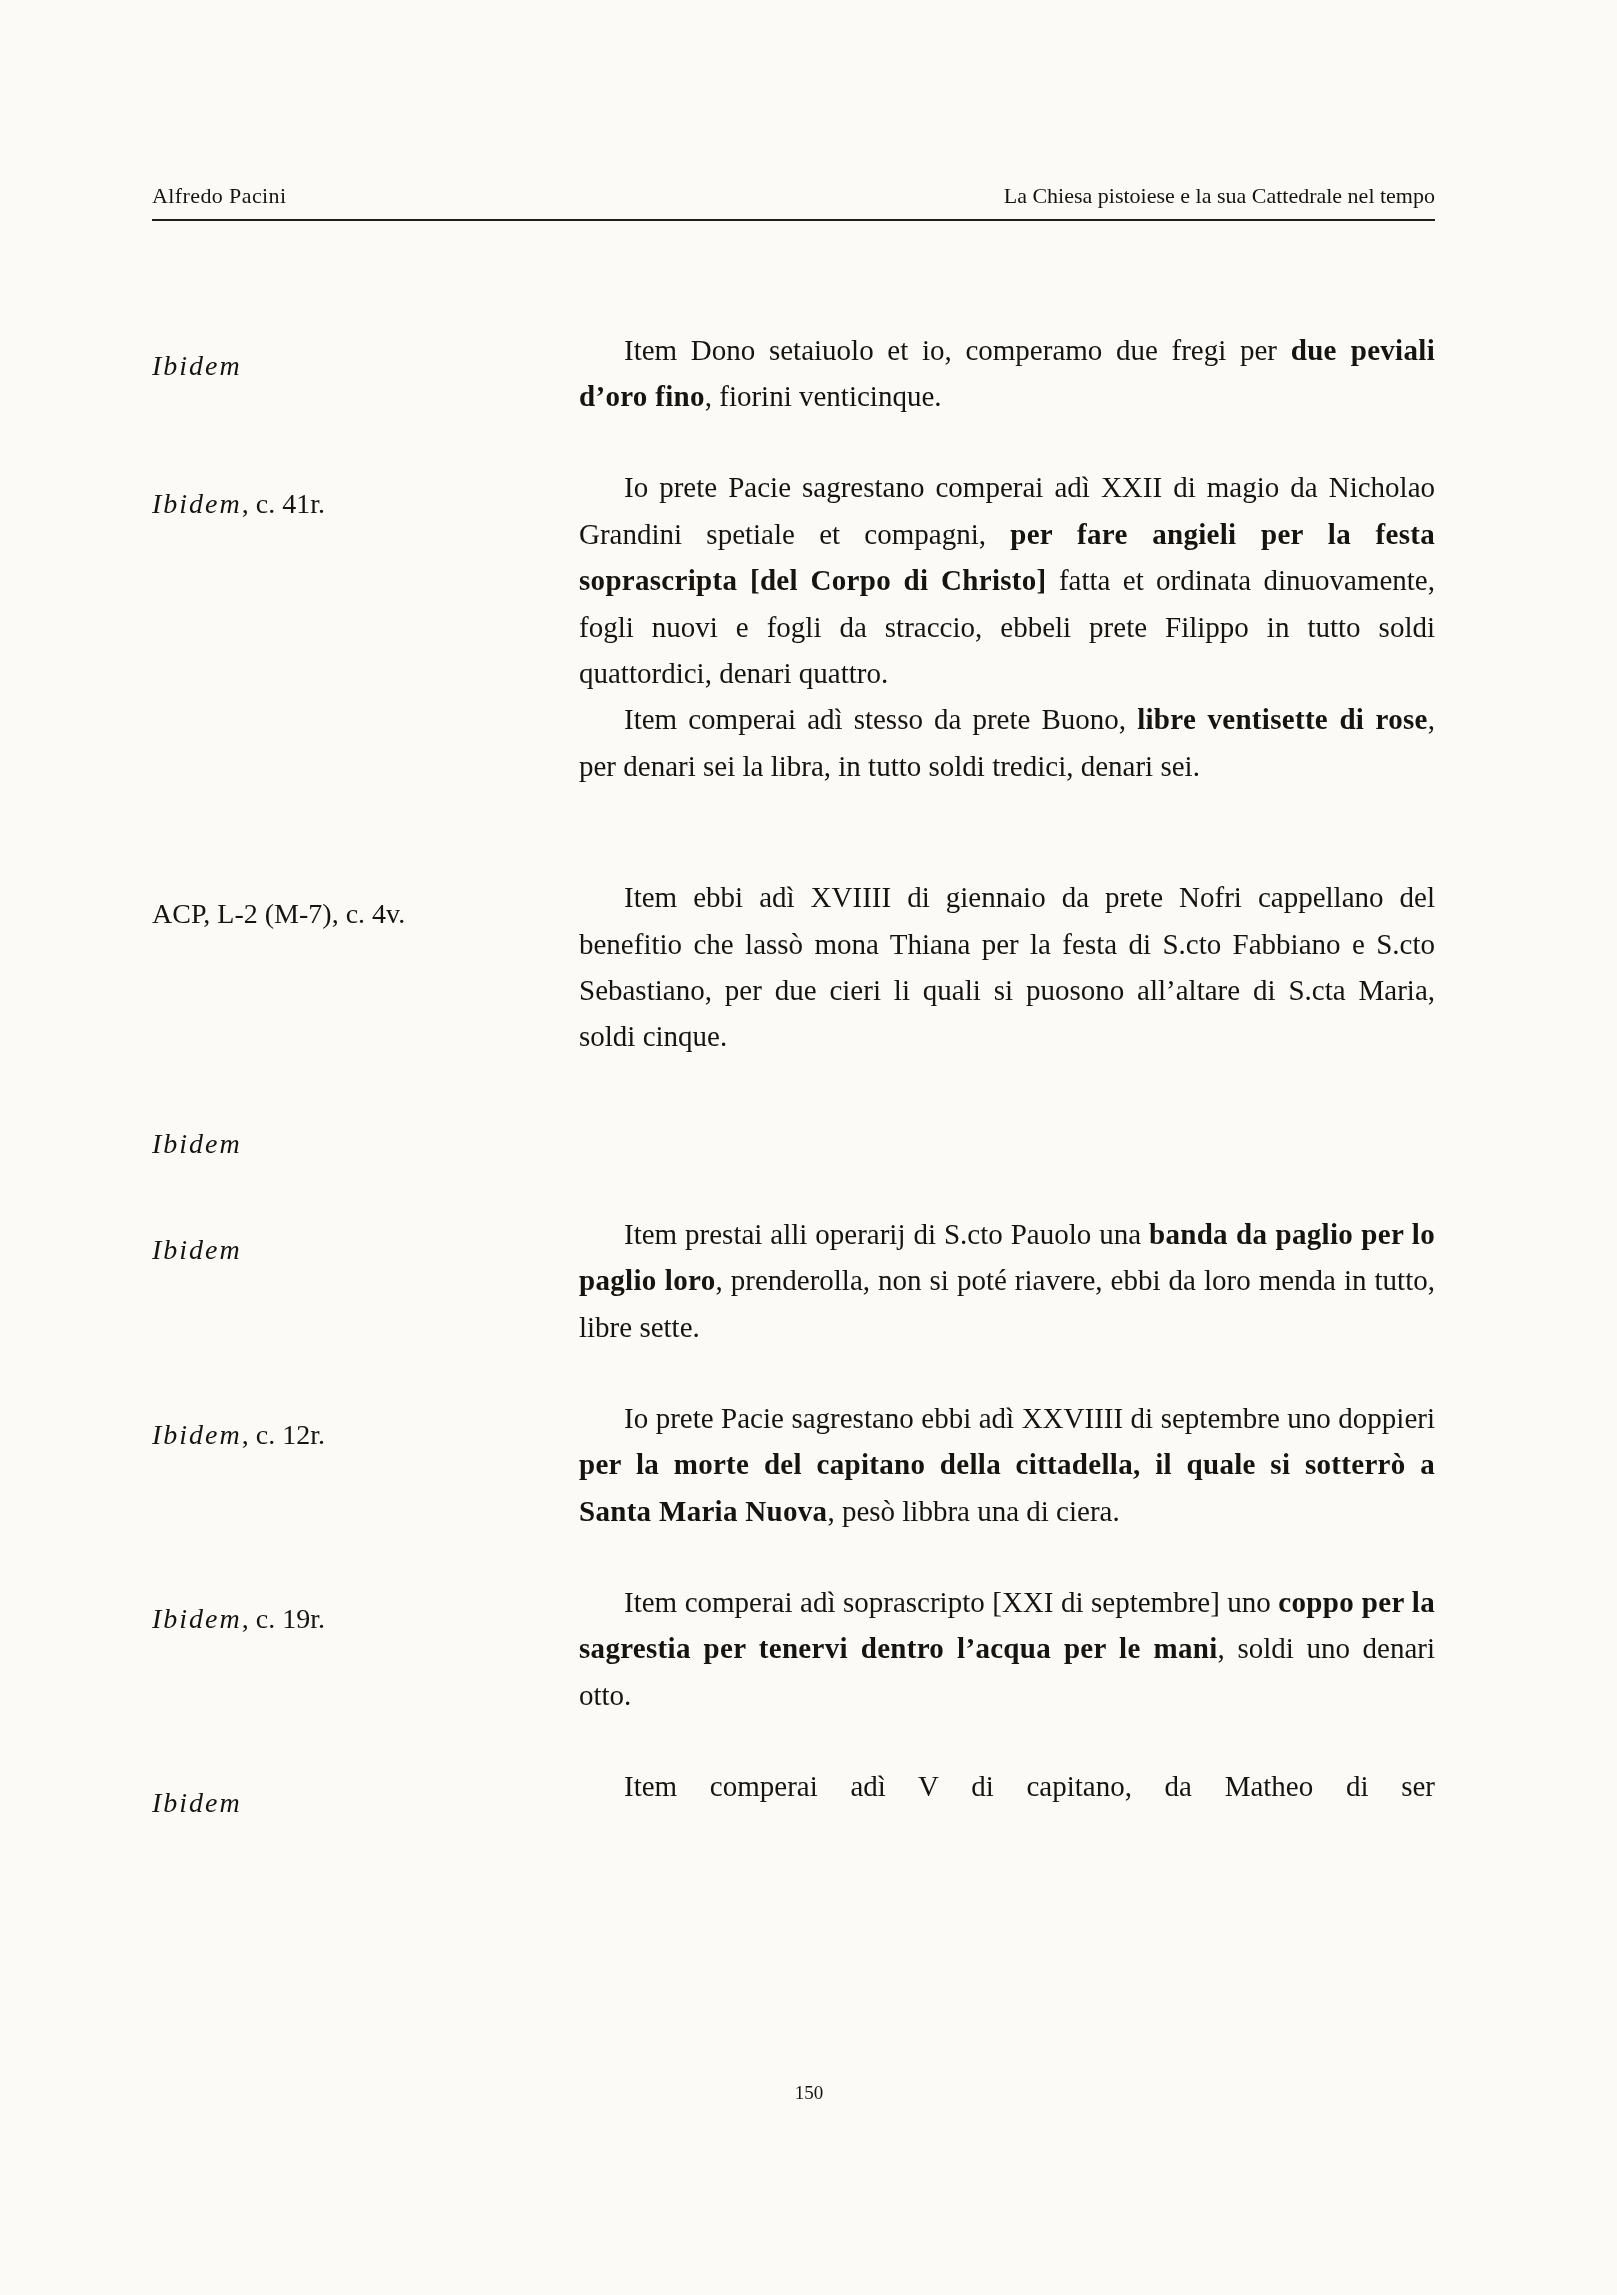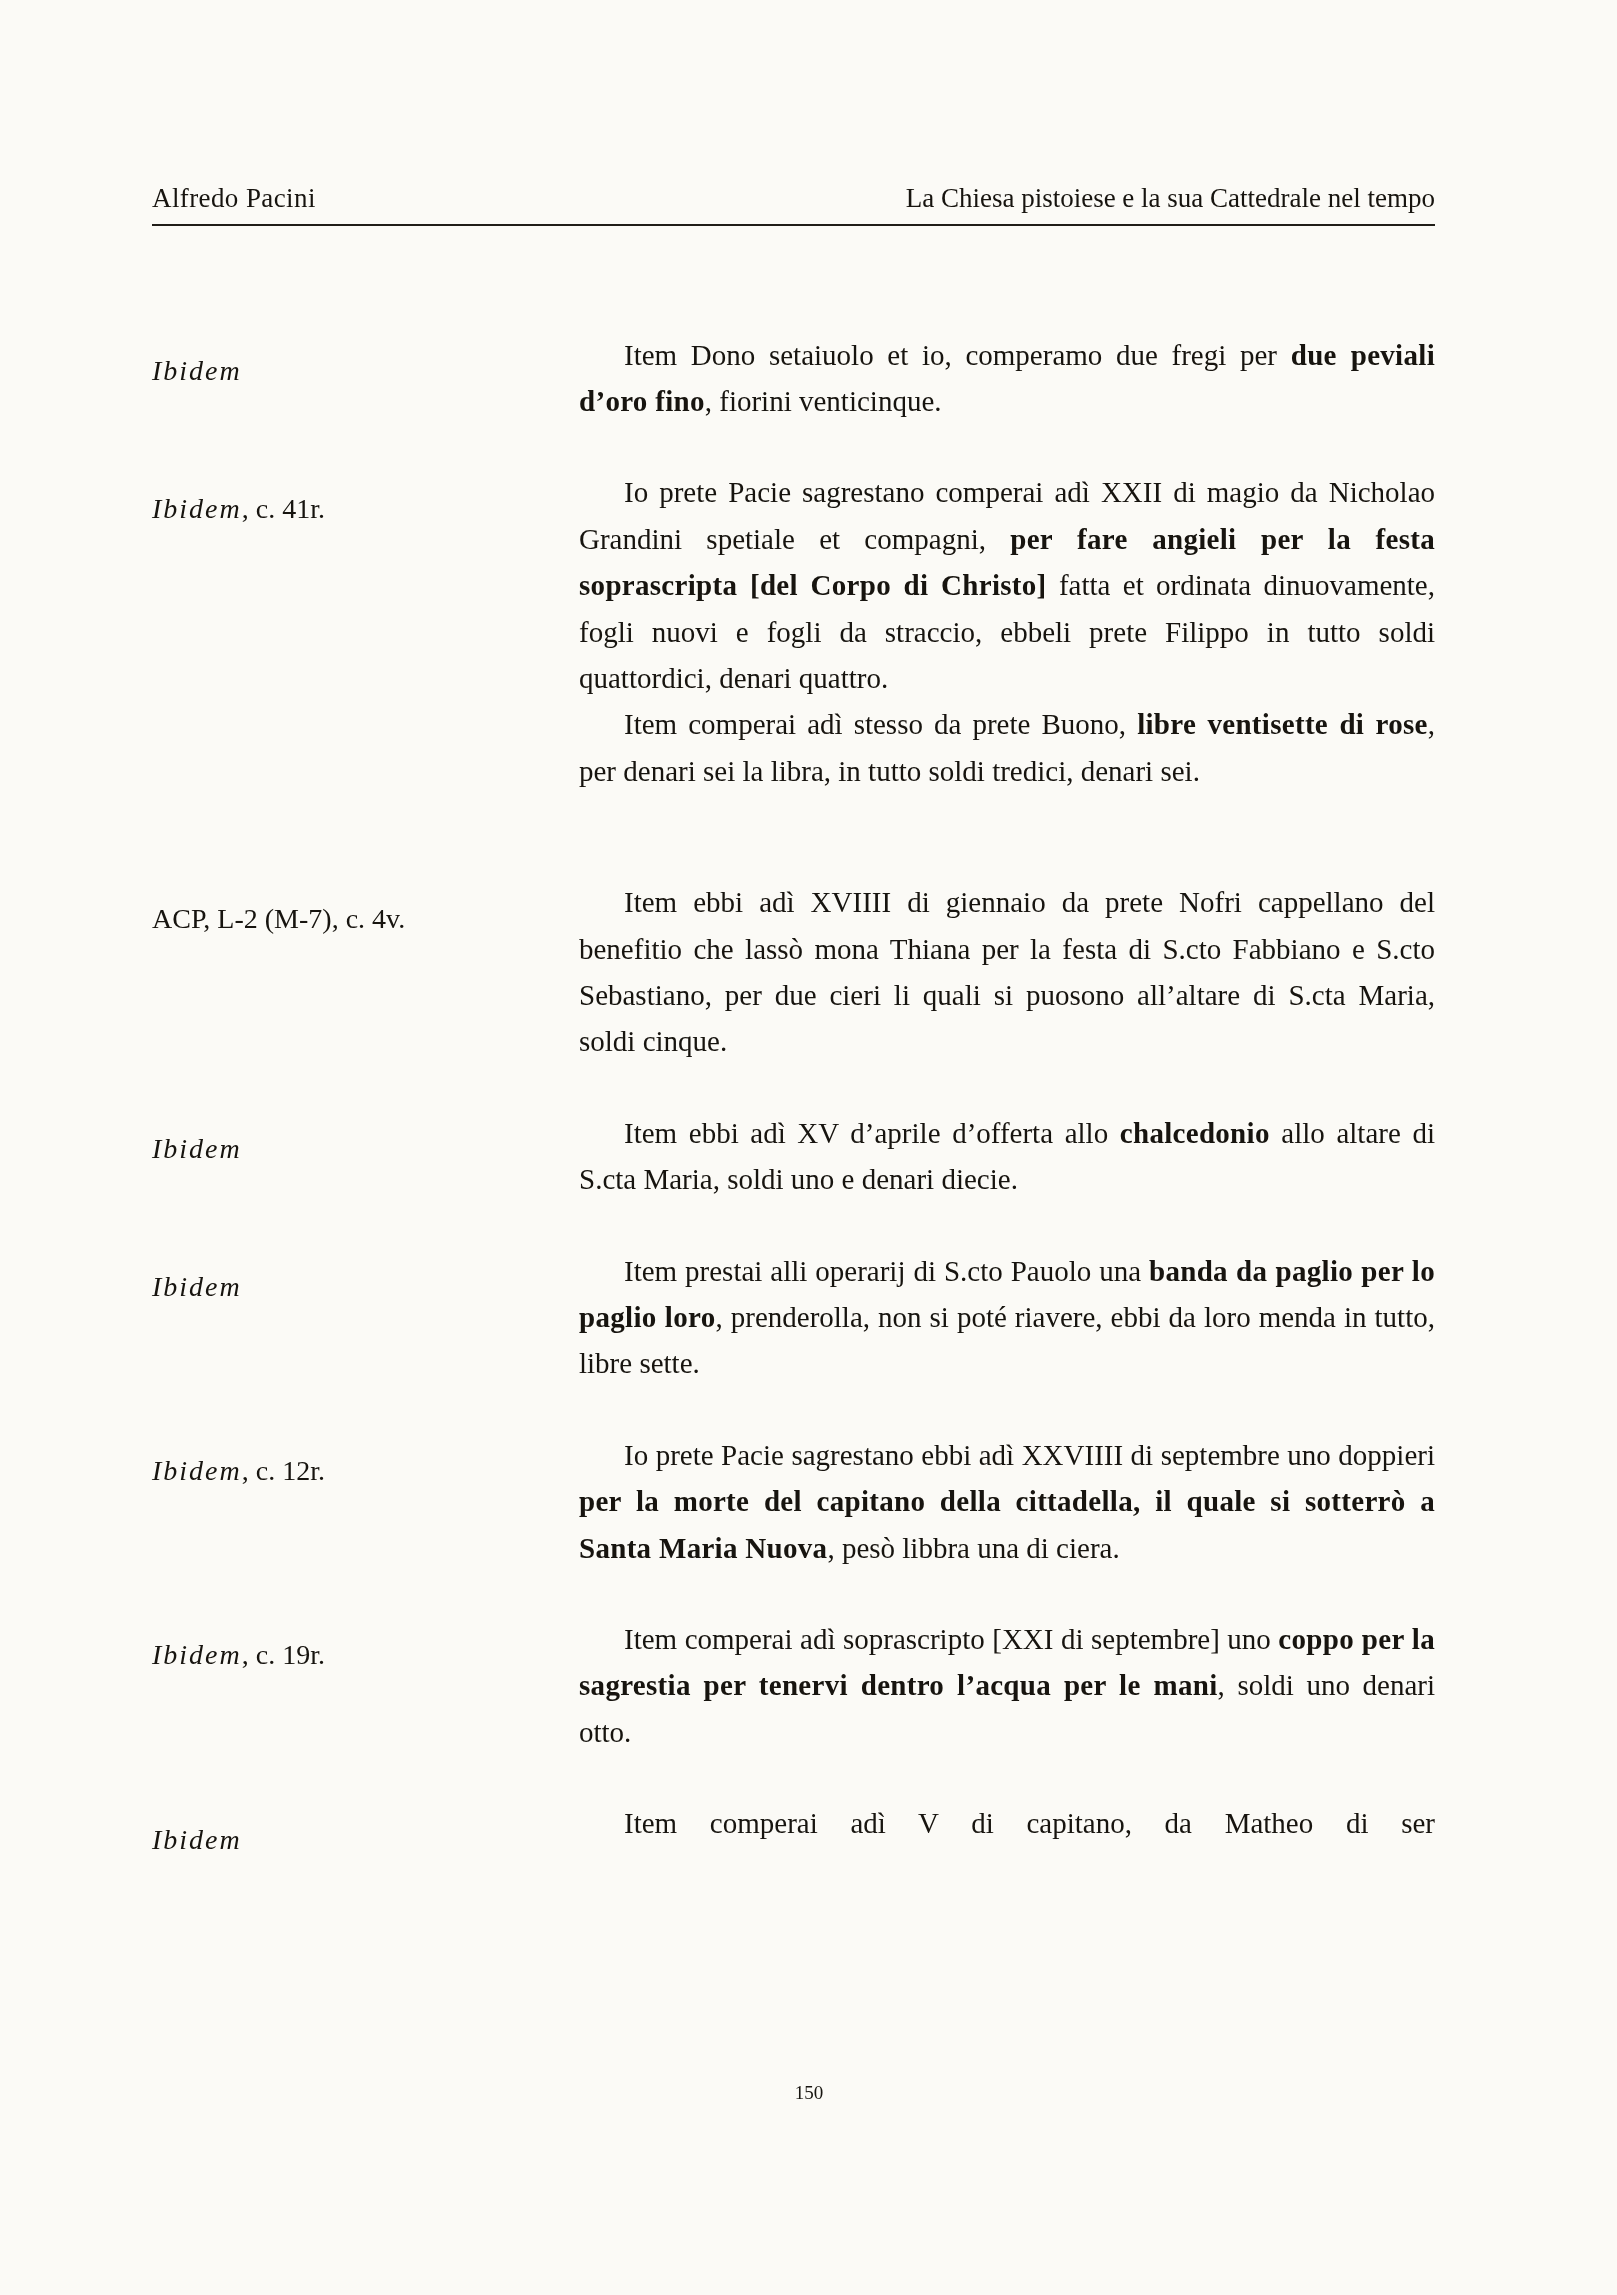--- a/index.html
+++ b/index.html
@@ -22,21 +22,21 @@
     box-sizing: border-box;
     padding: 183px 183px 0 152px;
   }
   
   .running-header {
     display: flex;
     justify-content: space-between;
     align-items: baseline;
     border-bottom: 2.4px solid #201d18;
     padding-bottom: 9.7px;
-    font-size: 27px;
+    font-size: 22px;
   }
   .running-header .author {
     letter-spacing: 0.4px;
   }
   .running-header .book-title {
   }
   
   .entries {
     margin-top: 106px;
   }
@@ -112,23 +112,20 @@
         </div>
       </div>
       <div class="entry extra">
         <div class="citation"><span>ACP, L-2 (M-7), c. 4v.</span></div>
         <div class="entry-text">
           <p><span>Item ebbi adì XVIIII di giennaio da prete Nofri cappellano del benefitio che lassò mona Thiana per la festa di S.cto Fabbiano e S.cto Sebastiano, per due cieri li quali si puosono all’altare di S.cta Maria, soldi cinque.</span></p>
         </div>
       </div>
       <div class="entry">
         <div class="citation"><span class="it">Ibidem</span></div>
-        <div class="entry-text">
-          <p><span>Item ebbi adì XV d’aprile d’offerta allo </span><strong>chalcedonio</strong><span> allo altare di S.cta Maria, soldi uno e denari diecie.</span></p>
-        </div>
       </div>
       <div class="entry">
         <div class="citation"><span class="it">Ibidem</span></div>
         <div class="entry-text">
           <p><span>Item prestai alli operarij di S.cto Pauolo una </span><strong>banda da paglio per lo paglio loro</strong><span>, prenderolla, non si poté riavere, ebbi da loro menda in tutto, libre sette.</span></p>
         </div>
       </div>
       <div class="entry">
         <div class="citation"><span class="it">Ibidem</span><span>, c. 12r.</span></div>
         <div class="entry-text">

